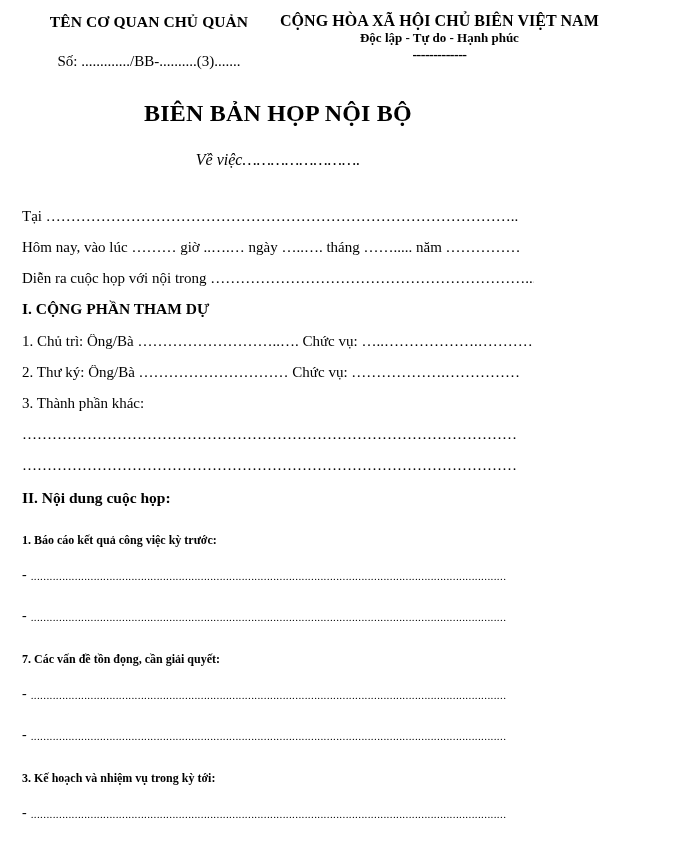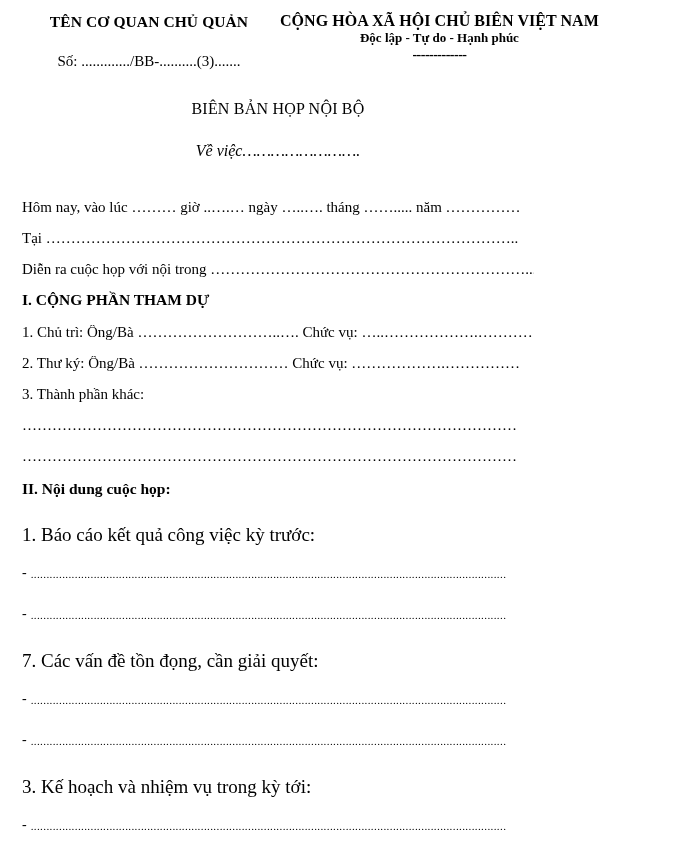--- a/index.html
+++ b/index.html
@@ -71,22 +71,22 @@
     text-align: center;
     white-space: nowrap;
   }
 
   
   .title-block {
     text-align: center;
     margin-top: 30px;
   }
   .doc-title {
-    font-weight: normal;
-    font-size: 16px;
+    font-weight: bold;
+    font-size: 24px;
     letter-spacing: 0.2px;
     text-align: center;
   }
   .doc-subject {
     font-style: italic;
     font-size: 16px;
     margin-top: 24px;
   }
 
   
@@ -107,22 +107,22 @@
     font-weight: bold;
     font-size: 15.5px;
     margin-top: 2px;
     margin-bottom: 16px;
   }
   .sec-head.ii {
     margin-top: 4px;
     margin-bottom: 26px;
   }
   .sub-head {
-    font-weight: normal;
-    font-size: 19px;
+    font-weight: bold;
+    font-size: 12px;
     margin-top: 0;
     margin-bottom: 20px;
   }
   .sub-head.spaced { margin-top: 28px; }
 
   .dots-full {
     font-size: 15px;
     line-height: 1.0;
     margin-bottom: 16px;
     overflow: hidden;
@@ -170,22 +170,22 @@
     </div>
   </div>
 
   <div class="title-block">
     <div class="doc-title">BIÊN BẢN HỌP NỘI BỘ</div>
     <div class="doc-subject">Về việc…………………….</div>
   </div>
 
   <div class="body-block">
 
+    <div class="line">Tại …………………………………………………………………………………..</div>
     <div class="line">Hôm nay, vào lúc ……… giờ ..….… ngày …..…. tháng ……..... năm ……………</div>
-    <div class="line">Tại …………………………………………………………………………………..</div>
     <div class="line tight">Diễn ra cuộc họp với nội trong ………………………………………………………...</div>
 
     <div class="sec-head">I. CỘNG PHẦN THAM DỰ</div>
 
     <div class="line">1. Chủ trì: Ông/Bà ………………………..…. Chức vụ: …..……………….…………</div>
     <div class="line">2. Thư ký: Ông/Bà ………………………… Chức vụ: ……………….……………</div>
     <div class="line">3. Thành phần khác:</div>
 
     <div class="dots-full">………………………………………………………………………………………</div>
     <div class="dots-full">………………………………………………………………………………………</div>

